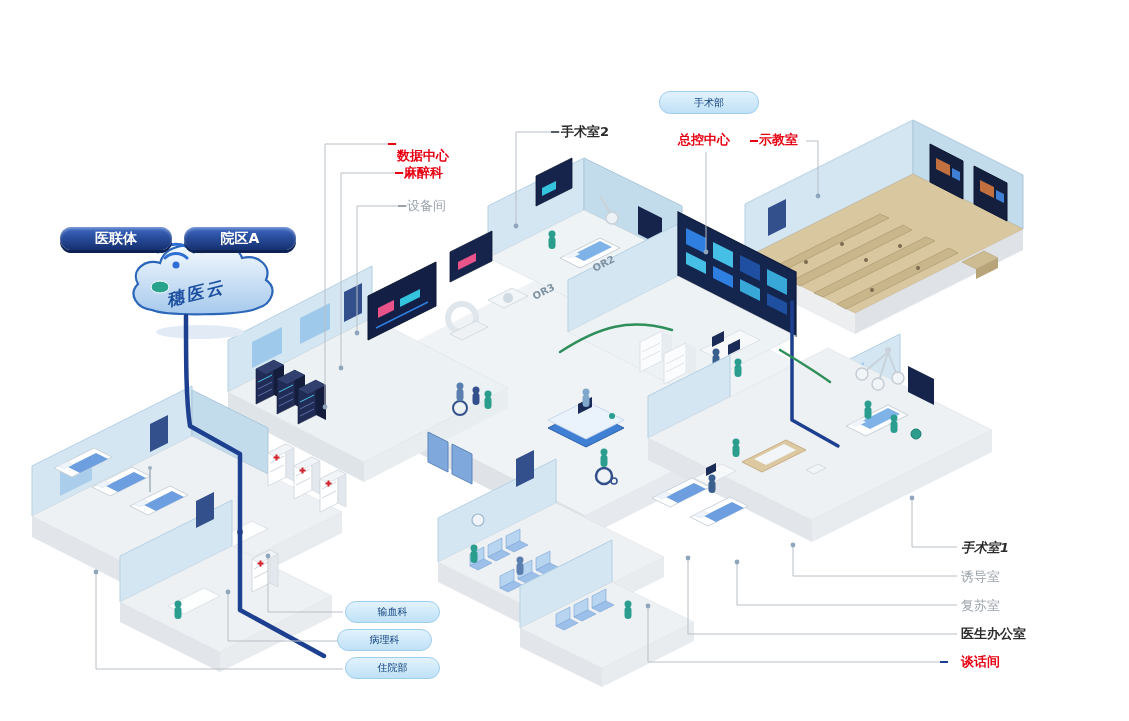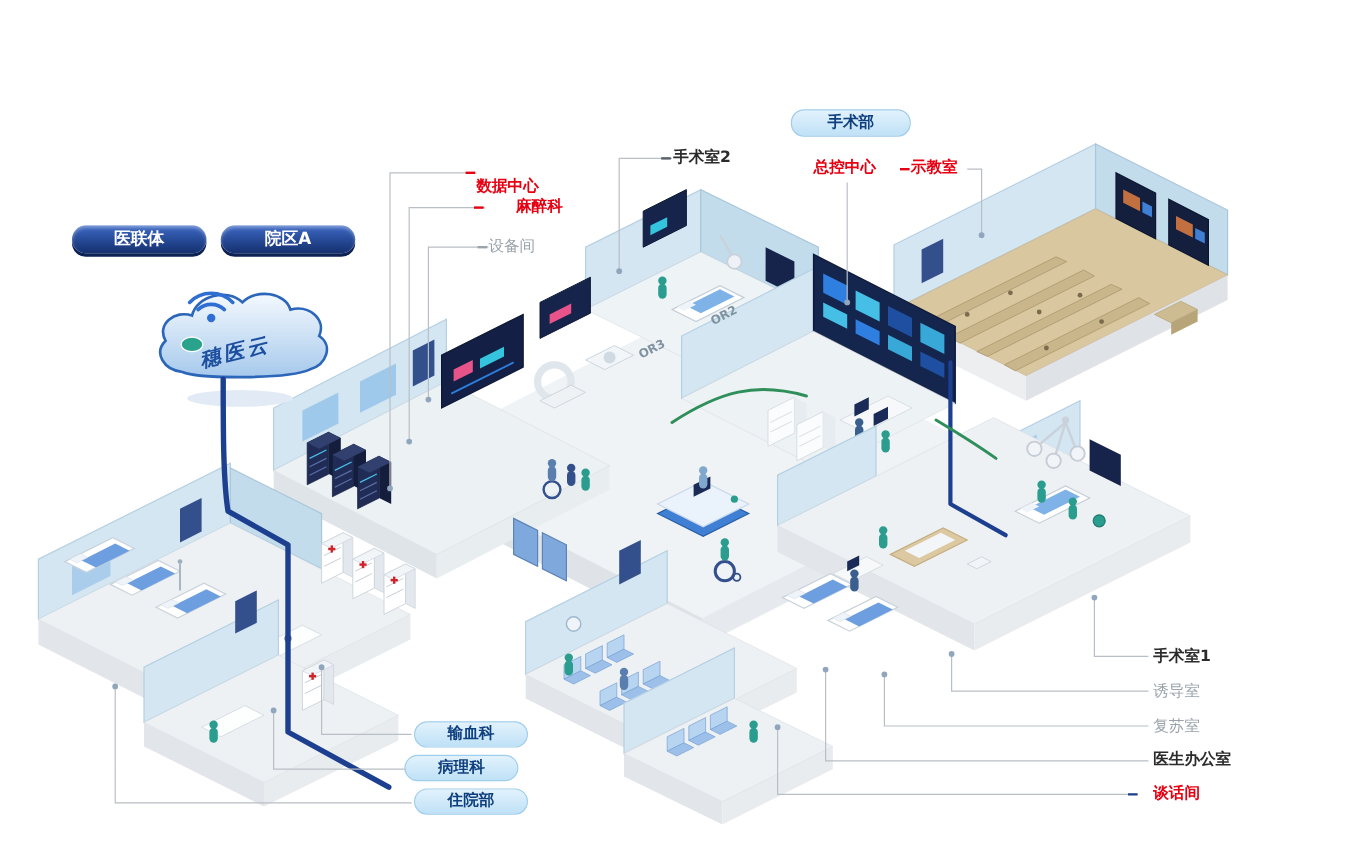--- a/index.html
+++ b/index.html
@@ -4,25 +4,25 @@
 <style>
   html,body{margin:0;padding:0;background:#ffffff;}
   .stage{position:relative;width:1129px;height:721px;margin:0 auto;background:#ffffff;overflow:hidden;
          font-family:"DejaVu Sans","Liberation Sans",sans-serif;}
   .stage svg{position:absolute;left:0;top:0;}
   .lbl{position:absolute;font-size:13px;line-height:15px;white-space:nowrap;}
   .lbl-red{color:#e60012;font-weight:bold;}
   .lbl-dark{color:#2b2b2b;font-weight:bold;}
   .lbl-gray{color:#9aa3ab;font-weight:normal;}
   .pill-light{position:absolute;background:linear-gradient(180deg,#e2f2fd,#bfe1f6);
-      border:1px solid #9fcdec;border-radius:11px;color:#0f3f7e;font-weight:bold;
-      font-size:13px;text-align:center;}
+      border:1px solid #9fcdec;border-radius:11px;color:#0f3f7e;font-weight:normal;
+      font-size:10px;text-align:center;}
   .pill-dark{position:absolute;background:linear-gradient(180deg,#3c68c4,#142f6e);
       border-radius:13px;color:#ffffff;font-weight:bold;font-size:14px;text-align:center;
-      box-shadow:inset 0 2px 3px rgba(255,255,255,.35),0 3px 0 #0d2254;}
+      box-shadow:inset 0 2px 3px rgba(255,255,255,.35),0 3px 0 #0d2254;margin-top:39px;}
   .cloud-text{position:absolute;color:#1c4fa0;font-weight:bold;font-style:italic;
       font-size:17px;letter-spacing:3px;transform:rotate(-14deg);}
   .room-tag{position:absolute;color:#7f93a2;font-weight:bold;font-size:10px;
       transform:rotate(-27deg);}
 </style>
 </head>
 <body>
 
 <div class="stage">
 
@@ -374,27 +374,27 @@
 </svg>
 
 <div class="pill-light" style="left:659px;top:91px;width:98px;height:21px;line-height:21px;">手术部</div>
 
 <div class="pill-dark" style="left:60px;top:188px;width:112px;height:23px;line-height:23px;">医联体</div>
 <div class="pill-dark" style="left:184px;top:188px;width:112px;height:23px;line-height:23px;">院区A</div>
 
 <div class="cloud-text" style="left:166px;top:282px;">穗医云</div>
 
 <div class="lbl lbl-red" style="left:397px;top:136px;margin-top:12px;">数据中心</div>
-<div class="lbl lbl-red" style="left:404px;top:165px;margin-left:26px;">麻醉科</div>
+<div class="lbl lbl-red" style="left:404px;top:165px;">麻醉科</div>
 <div class="lbl lbl-gray" style="left:407px;top:198px;">设备间</div>
 <div class="lbl lbl-dark" style="left:561px;top:124px;">手术室2</div>
 <div class="lbl lbl-red" style="left:678px;top:132px;">总控中心</div>
 <div class="lbl lbl-red" style="left:759px;top:132px;text-align:center;">示教室</div>
 
-<div class="lbl lbl-dark" style="left:961px;top:540px;">手术室1</div>
+<div class="lbl lbl-dark" style="left:961px;top:540px;font-style:italic;">手术室1</div>
 <div class="lbl lbl-gray" style="left:961px;top:569px;">诱导室</div>
 <div class="lbl lbl-gray" style="left:961px;top:598px;text-align:right;">复苏室</div>
 <div class="lbl lbl-dark" style="left:961px;top:626px;">医生办公室</div>
 <div class="lbl lbl-red" style="left:961px;top:654px;">谈话间</div>
 
 <div class="pill-light" style="left:345px;top:601px;width:93px;height:20px;line-height:20px;">输血科</div>
 <div class="pill-light" style="left:337px;top:629px;width:93px;height:20px;line-height:20px;">病理科</div>
 <div class="pill-light" style="left:345px;top:657px;width:93px;height:20px;line-height:20px;">住院部</div>
 
 <div class="room-tag" style="left:592px;top:258px;">OR2</div>

